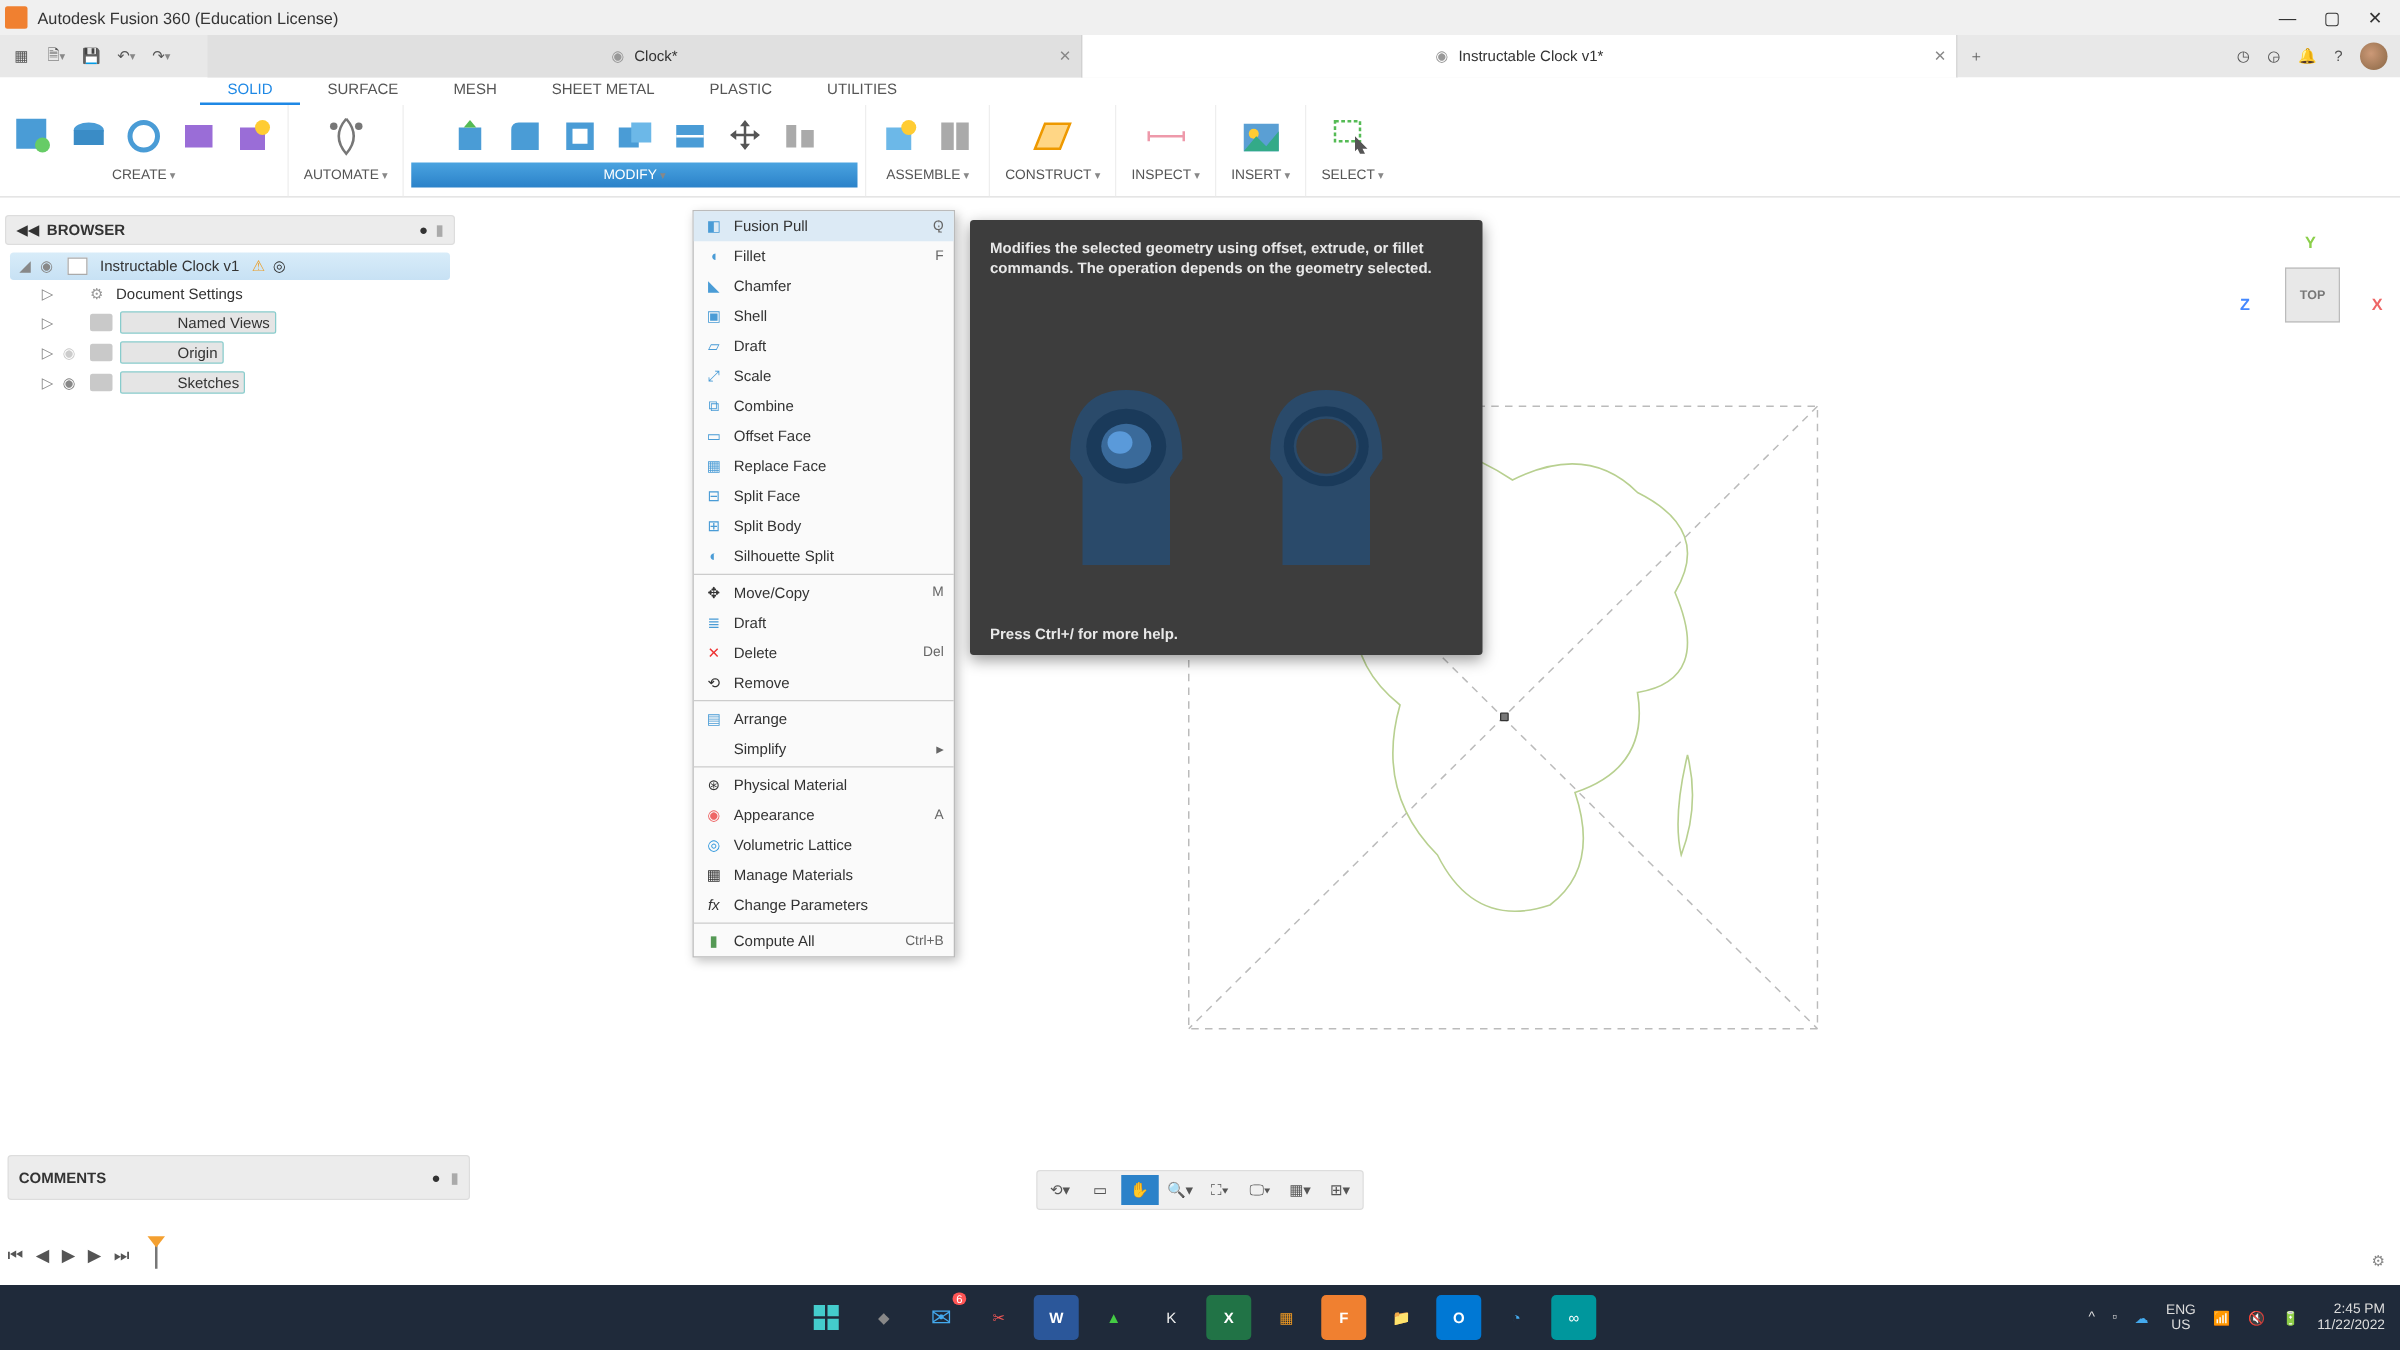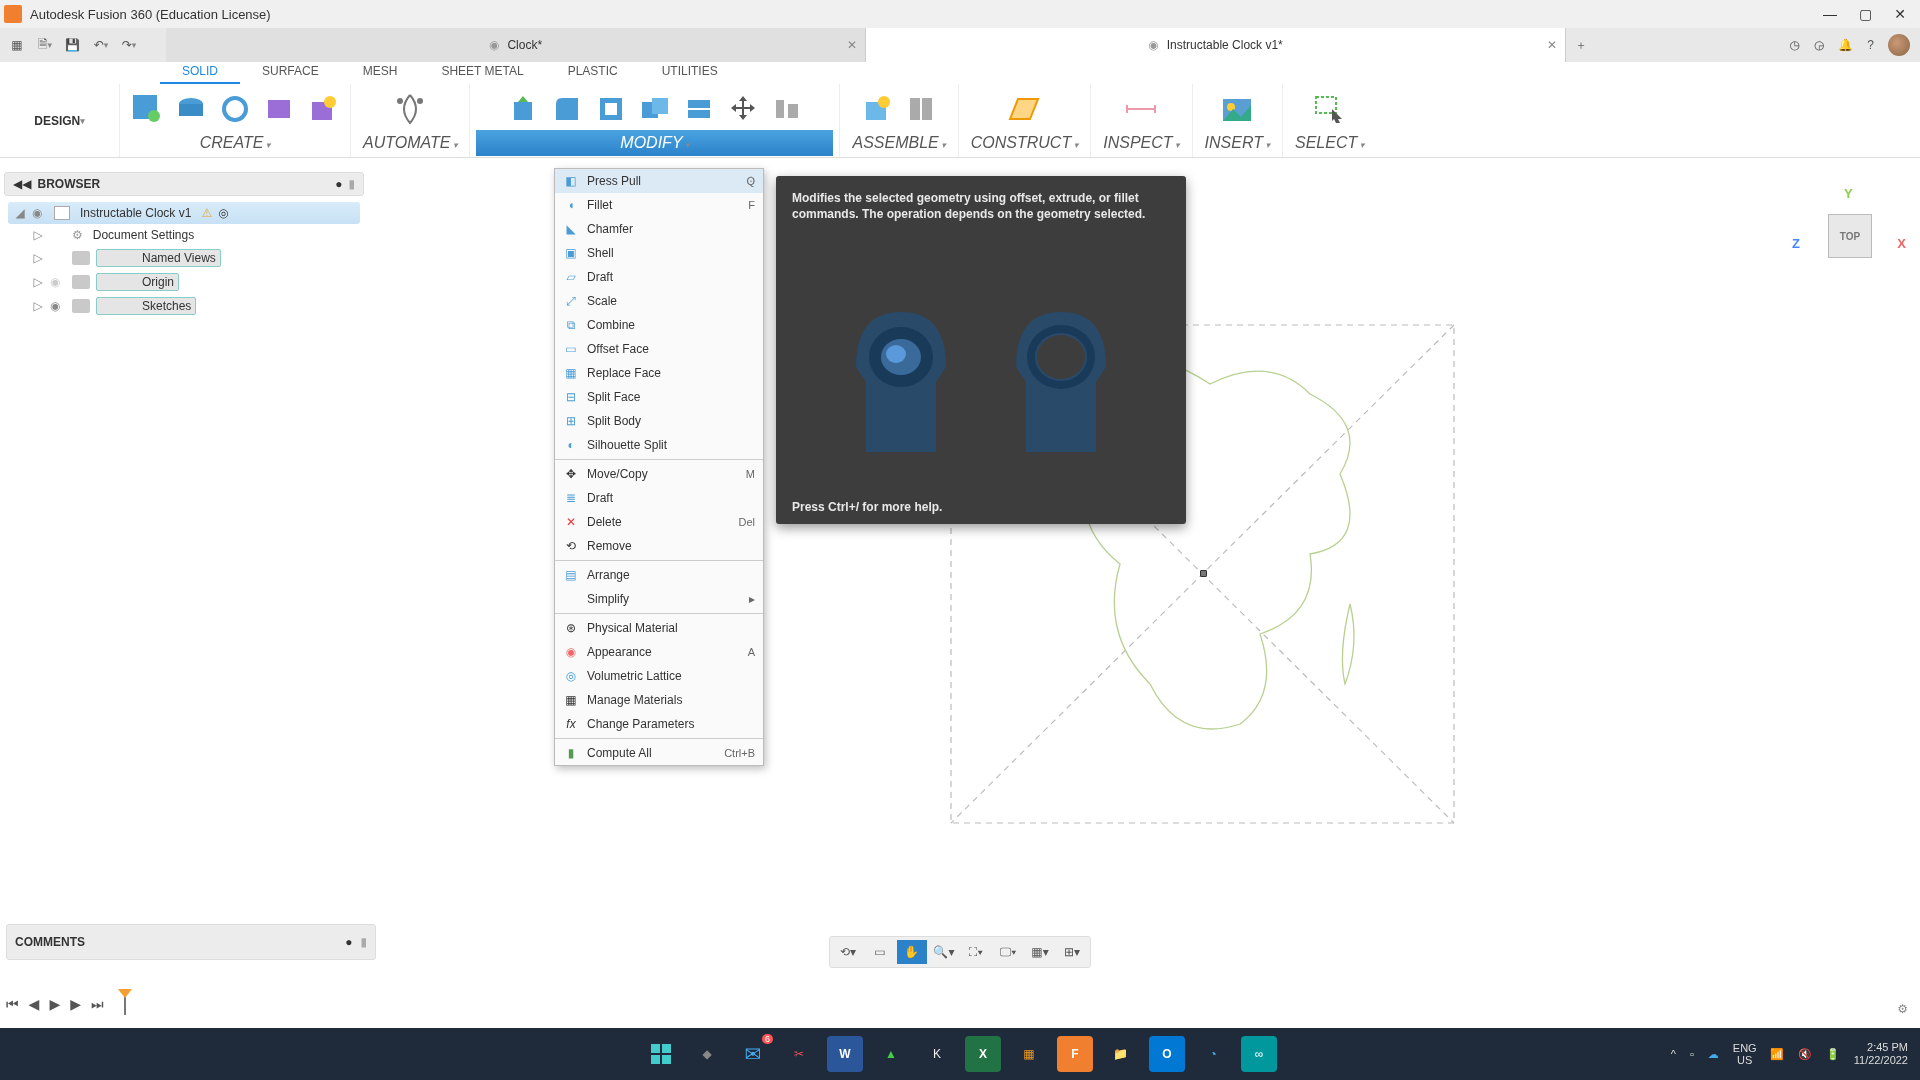--- a/index.html
+++ b/index.html
@@ -29,21 +29,21 @@
 .ribbon-tab { padding: 2px 22px; font-size: 12px; color:#555; }
 .ribbon-tab.active { color:#1e88e5; border-bottom: 2px solid #1e88e5; font-weight:500;}
 
 
 .toolbar { height: 74px; background:#fff; border-bottom:1px solid #ddd; display:flex;}
 .design-btn { width: 120px; display:flex; align-items:center; justify-content:center; font-size:12px; font-weight:600; border-right:1px solid #eee;}
 .tool-group { display:flex; flex-direction:column; align-items:center; padding: 4px 6px 0; border-right:1px solid #eee;}
 .tool-icons { display:flex; gap:2px; }
 .tool-icon { width:42px; height:42px; display:flex; align-items:center; justify-content:center; }
 .tool-icon.big { width:52px;}
-.tool-label { font-size:16px; color:#555; padding:4px 6px;font-style:italic;}
+.tool-label { font-size:11px; color:#555; padding:4px 6px;}
 .tool-label.active { background: linear-gradient(#4aa3e0,#2b82c9); color:#fff; padding: 4px 22px;}
 .blue-ico { fill:#4a9cd6;}
 
 
 .browser { position:absolute; left:4px; top:172px; width:360px; }
 .browser-hdr { background:#ececec; padding:4px 8px; display:flex; align-items:center; gap:6px; border:1px solid #ddd; border-radius:3px;}
 .browser-hdr .spacer{flex:1;}
 .tree { padding: 6px 4px;}
 .tree-item { display:flex; align-items:center; gap:6px; padding:3px 2px; font-size:12px;}
 .tree-item.root { background: linear-gradient(#d8ecf9,#c7e1f4); border-radius:3px; padding:3px 6px;}
@@ -160,21 +160,20 @@
 <div class="ribbon-tabs">
   <div class="ribbon-tab active">SOLID</div>
   <div class="ribbon-tab">SURFACE</div>
   <div class="ribbon-tab">MESH</div>
   <div class="ribbon-tab">SHEET METAL</div>
   <div class="ribbon-tab">PLASTIC</div>
   <div class="ribbon-tab">UTILITIES</div>
 </div>
 
 <div class="toolbar">
-  <div class="design-btn caret">DESIGN</div>
 
   <div class="tool-group">
     <div class="tool-icons">
       <div class="tool-icon">
           <svg width="34" height="34">
             <rect x="4" y="4" width="22" height="22" class="blue-ico" fill="none" stroke="#4a9cd6" stroke-width="2"></rect>
             <circle cx="24" cy="24" r="6" fill="#6c6"></circle>
           </svg>
         </div>
       <div class="tool-icon">
@@ -384,21 +383,21 @@
       <path class="outline" d="M 130 30 Q 100 80 140 140 Q 120 200 170 240 Q 150 310 200 360 Q 230 420 290 400 Q 330 370 310 310 Q 370 290 360 230 Q 420 220 390 150 Q 420 100 360 70 Q 320 30 260 60 Q 200 20 130 30 Z"></path>
       <path class="outline" d="M 400 280 Q 410 320 395 360 Q 388 330 400 280 Z"></path>
     </svg>
   </div>
   <div class="origin-dot"></div>
 </div>
 
 <div class="modify-menu">
   <div class="mi hl">
       <span class="mico" style="color:#4a9cd6">◧</span>
-      <span>Press Pull</span>
+      <span>Fusion Pull</span>
       <span class="short">Q</span>
       <span class="dots">⋮</span>
     </div>
   <div class="mi">
       <span class="mico" style="color:#4a9cd6">◖</span>
       <span>Fillet</span>
       <span class="short">F</span>
     </div>
   <div class="mi">
       <span class="mico" style="color:#4a9cd6">◣</span>

